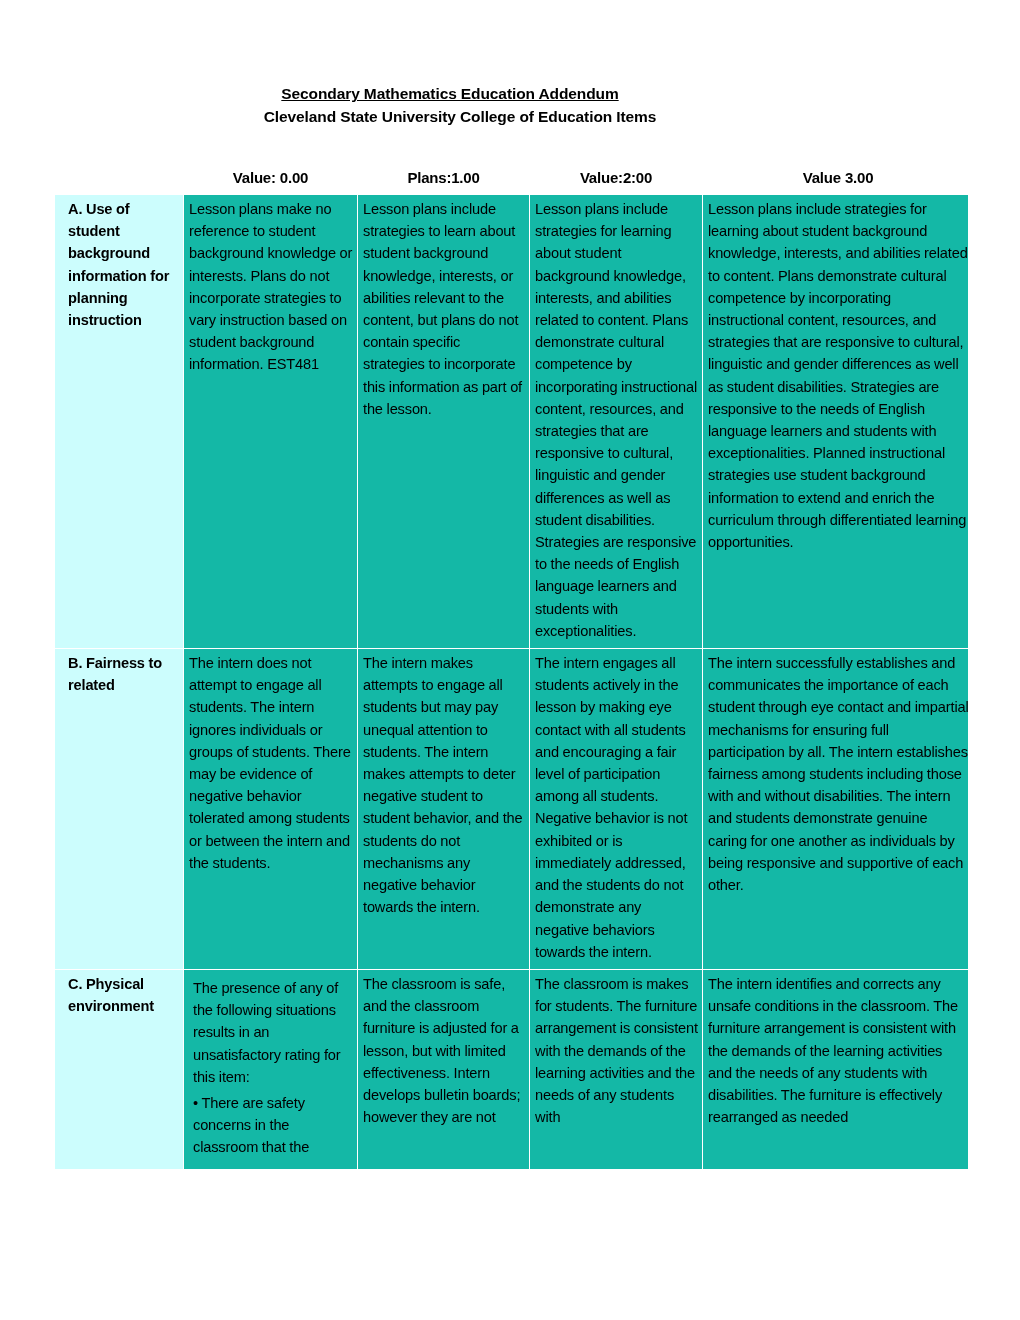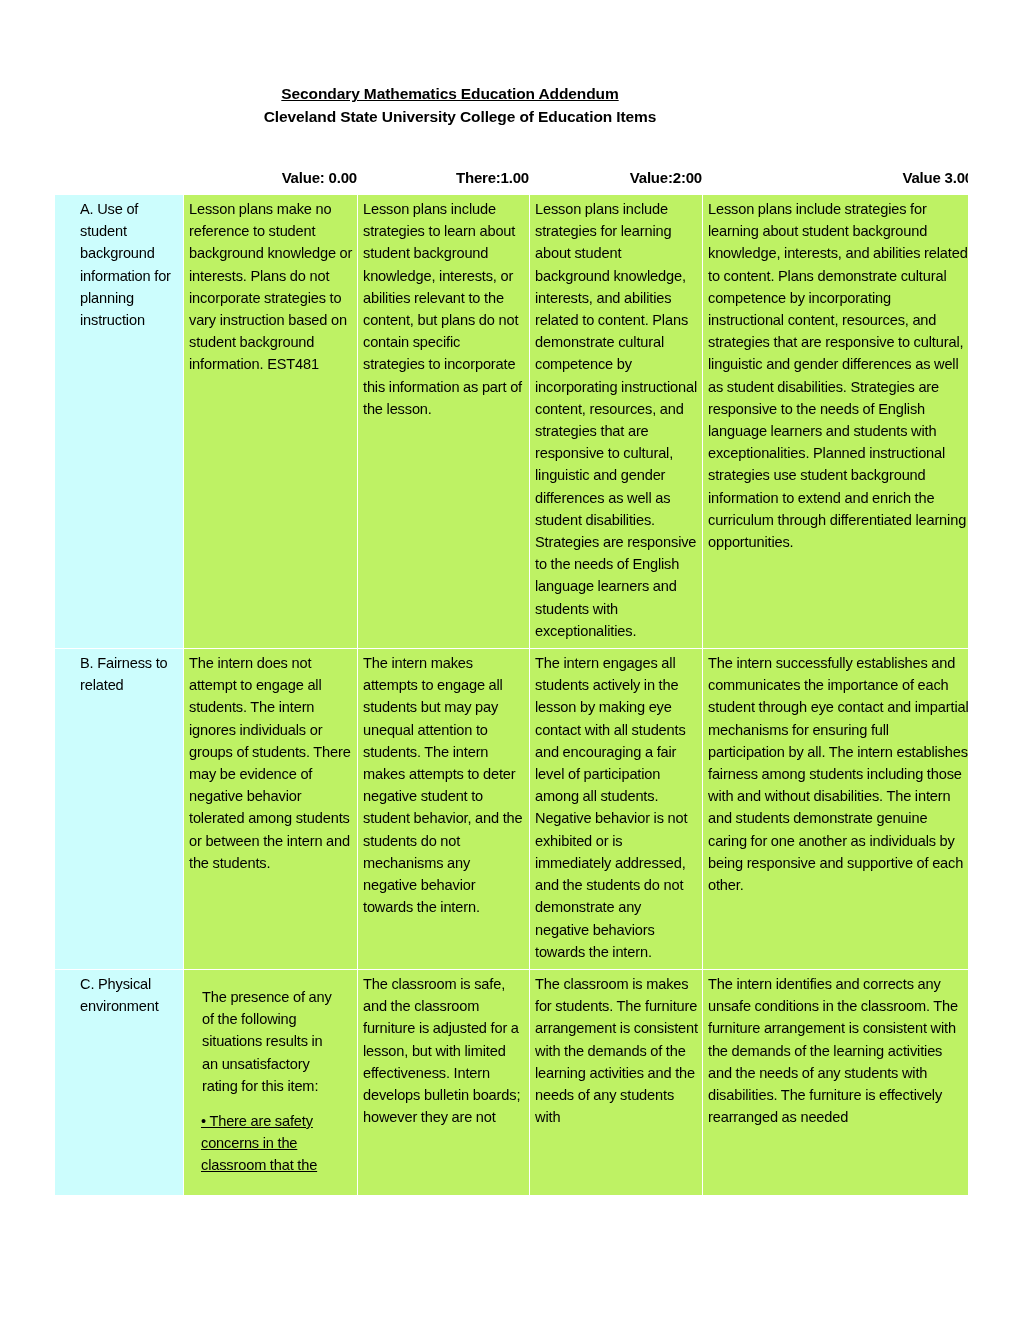--- a/index.html
+++ b/index.html
@@ -62,51 +62,50 @@
   table.rubric col.c2 { width: 173px; }
   table.rubric col.c3 { width: 171px; }
   table.rubric col.c4 { width: 172px; }
   table.rubric col.c5 { width: 270px; }
 
   
   thead th {
     background: transparent;
     font-size: 15px;
     font-weight: bold;
-    text-align: right;
+    text-align: center;
     padding: 0 0 8px 0;
     vertical-align: bottom;
     letter-spacing: -0.2px;
   }
   thead th.corner { background: transparent; }
 
   tbody td {
     vertical-align: top;
     font-size: 14.6px;
     line-height: 22.2px;
     padding: 3px 4px 6px 5px;
-    background: #bef264;
+    background: #14b8a6;
     letter-spacing: -0.15px;
     word-spacing: -0.2px;
     hyphens: none;
   }
 
   tbody td.crit {
     background: #ccfdfd;
-    font-weight: normal;
-    padding-left: 25px;
+    font-weight: bold;
+    padding-left: 13px;
   }
 
   tbody td p {
-    margin: 13px;
+    margin: 4px;
   }
   tbody td p.bullet {
-    margin: 12px;
+    margin: 4px;
     text-indent: 0;
-    text-decoration: underline;
   }
 
   
   .rubric-wrap { overflow: hidden; max-height: 1118px; }
 </style>
 </head>
 <body>
 
 <div class="page">
 
@@ -121,21 +120,21 @@
         <col class="c1">
           <col class="c2">
           <col class="c3">
           <col class="c4">
           <col class="c5">
       </colgroup>
       <thead>
         <tr>
           <th class="corner"></th>
           <th>Value: 0.00</th>
-          <th>There:1.00</th>
+          <th>Plans:1.00</th>
           <th>Value:2:00</th>
           <th>Value 3.00</th>
         </tr>
       </thead>
       <tbody>
 
         <tr>
           <td class="crit">A. Use of student background information for planning instruction</td>
           <td>Lesson plans make no reference to student background knowledge or interests. Plans do not incorporate strategies to vary instruction based on student background information. EST481</td>
           <td>Lesson plans include strategies to learn about student background knowledge, interests, or abilities relevant to the content, but plans do not contain specific strategies to incorporate this information as part of the lesson.</td>

